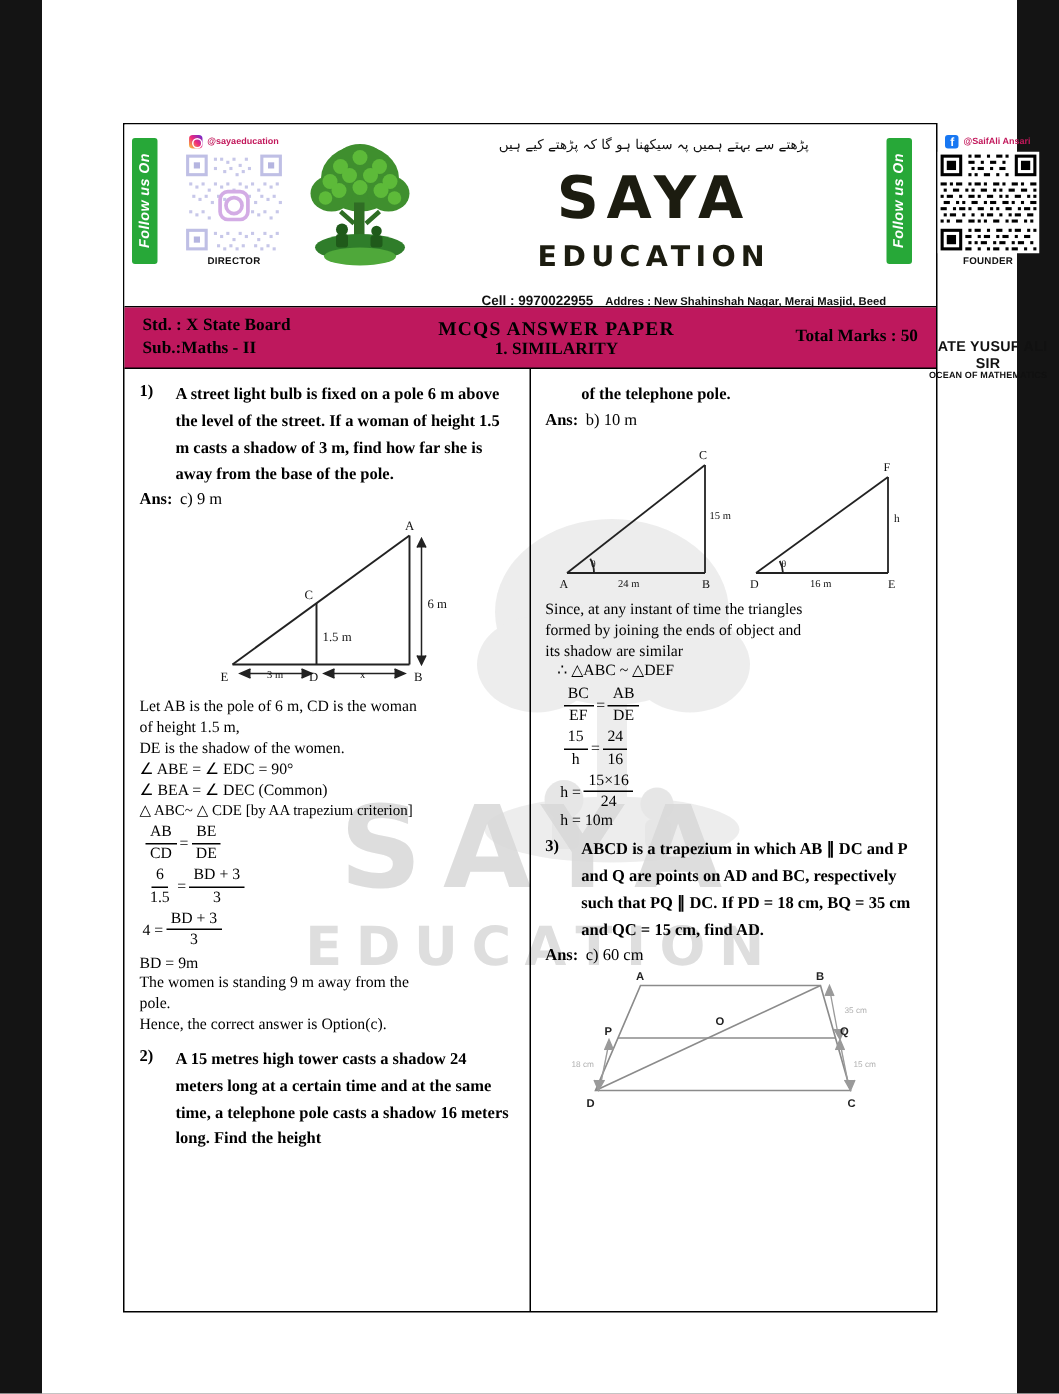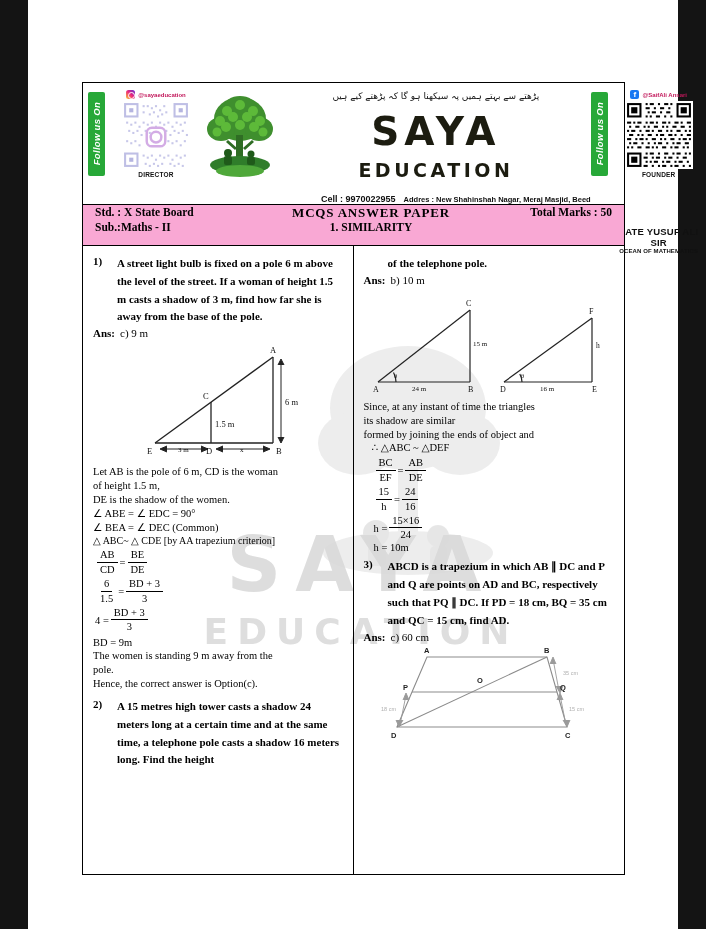--- a/index.html
+++ b/index.html
@@ -146,22 +146,22 @@
   }
   #cell-addr .addr {
     font-family:"Liberation Sans", sans-serif;
     font-size:7.5px; font-weight:700; color:#111;
   }
 
   
   #titlebar {
     position:absolute; left:0; top:122px; width:100%; height:41px;
     border-bottom:1.5px solid #000;
-    display:flex; align-items:flex-start;
-    padding:0 12px; z-index:3; background:#f9a8d4;
+    display:flex; align-items:center;
+    padding:0 12px; z-index:3; background:#be185d;
   }
   #tb-left { width:160px; }
   #tb-left div, #tb-right div {
     font-family:"Liberation Serif", serif;
     font-weight:700; font-size:11.5px; color:#000; line-height:1.32;
   }
   #tb-mid { flex:1; text-align:center; }
   #tb-mid .l1 {
     font-weight:700; font-size:13px; letter-spacing:.8px; color:#000;
   }
@@ -686,22 +686,22 @@
             <text x="48" y="101" font-size="7">24 m</text>
             <text x="109" y="56" font-size="7">15 m</text>
             <text x="176" y="101" font-size="7">16 m</text>
             <text x="232" y="58" font-size="7.5">h</text>
             <text x="30" y="88" font-size="6.5">θ</text>
             <text x="157" y="88" font-size="6.5">θ</text>
           </g>
         </svg>
 
         <div class="para">Since, at any instant of time the triangles</div>
+        <div class="para">formed by joining the ends of object and</div>
         <div class="para">its shadow are similar</div>
-        <div class="para">formed by joining the ends of object and</div>
         <div class="para" style="margin-left:8px">∴ △ABC ~ △DEF</div>
 
         <div class="eqline" style="margin-left:10px">
           <span class="frac">
             <span class="num">BC</span>
             <span class="den">EF</span>
           </span>
           <span>=</span>
           <span class="frac">
             <span class="num">AB</span>

